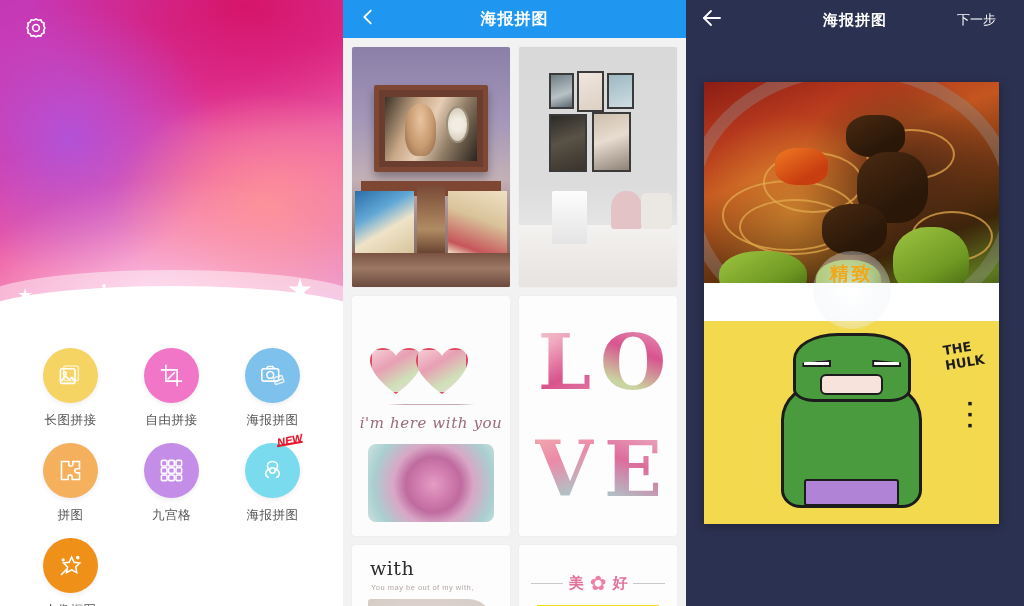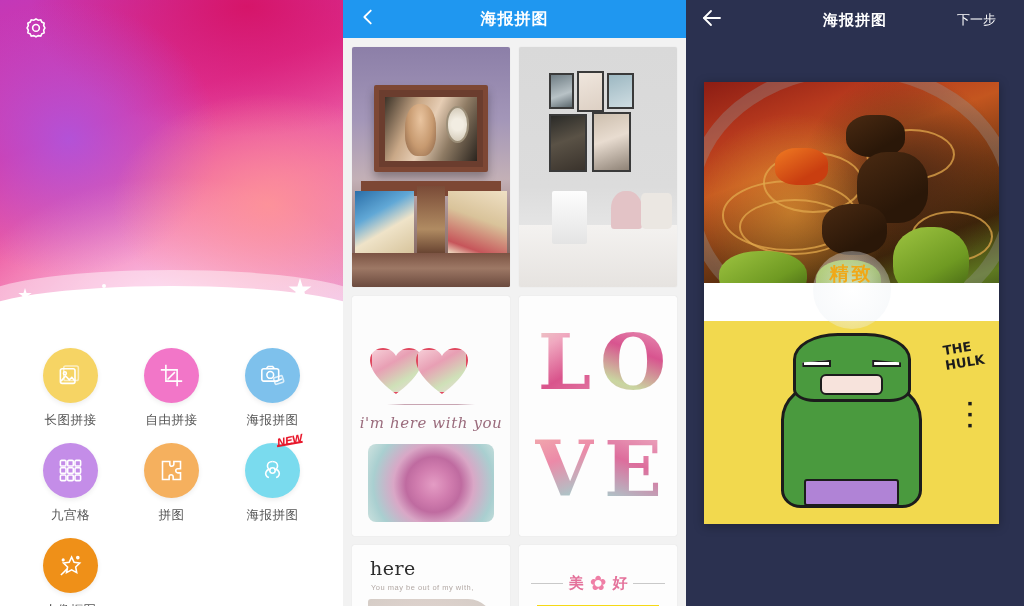--- a/index.html
+++ b/index.html
@@ -380,43 +380,43 @@
               <circle cx="10" cy="11.5" r="3"></circle>
                 <path d="M6.5 6l1.6-2h4l1.6 2"></path>
               <path d="M14.5 17.5l6-2.5" stroke-width="1.4"></path>
               <rect x="13.5" y="13" width="8" height="6" rx="1" transform="rotate(-18 17.5 16)" opacity=".75"></rect>
             </svg>
           </div>
           <div class="tool-label">海报拼图</div>
         </div>
 
         <div class="tool">
+          <div class="tool-circle" style="background:#f5b05e">
+            <svg width="27" height="27" viewBox="0 0 24 24" fill="none" stroke="#fff" stroke-width="1.4">
+              <path d="M4 4h6.5v2.4a1.8 1.8 0 103.6 0V4H20v6.5h-2.4a1.8 1.8 0 100 3.6H20V20h-6.5v-2.4a1.8 1.8 0 10-3.6 0V20H4z"></path>
+            </svg>
+          </div>
+          <div class="tool-label">拼图</div>
+        </div>
+
+        <div class="tool">
           <div class="tool-circle" style="background:#c48de8">
             <svg width="27" height="27" viewBox="0 0 24 24" fill="none" stroke="#fff" stroke-width="1.4">
               <rect x="3" y="3" width="5" height="5" rx="1"></rect>
                 <rect x="9.5" y="3" width="5" height="5" rx="1"></rect>
                 <rect x="16" y="3" width="5" height="5" rx="1"></rect>
               <rect x="3" y="9.5" width="5" height="5" rx="1"></rect>
                 <rect x="9.5" y="9.5" width="5" height="5" rx="1"></rect>
                 <rect x="16" y="9.5" width="5" height="5" rx="1"></rect>
               <rect x="3" y="16" width="5" height="5" rx="1"></rect>
                 <rect x="9.5" y="16" width="5" height="5" rx="1"></rect>
                 <rect x="16" y="16" width="5" height="5" rx="1"></rect>
             </svg>
           </div>
           <div class="tool-label">九宫格</div>
-        </div>
-
-        <div class="tool">
-          <div class="tool-circle" style="background:#f5b05e">
-            <svg width="27" height="27" viewBox="0 0 24 24" fill="none" stroke="#fff" stroke-width="1.4">
-              <path d="M4 4h6.5v2.4a1.8 1.8 0 103.6 0V4H20v6.5h-2.4a1.8 1.8 0 100 3.6H20V20h-6.5v-2.4a1.8 1.8 0 10-3.6 0V20H4z"></path>
-            </svg>
-          </div>
-          <div class="tool-label">拼图</div>
         </div>
 
         <div class="tool">
           <div class="new-badge">NEW</div>
           <div class="tool-circle" style="background:#7adbee">
             <svg width="27" height="27" viewBox="0 0 24 24" fill="none" stroke="#fff" stroke-width="1.4">
               <path d="M12 4c3 0 4.5 2 4.5 4s-1.5 3-1.5 3 2 .5 2.8 2.4c.8 1.9-.3 4.3-2.6 4.9"></path>
               <path d="M12 4c-3 0-4.5 2-4.5 4s1.5 3 1.5 3-2 .5-2.8 2.4c-.8 1.9.3 4.3 2.6 4.9"></path>
               <circle cx="12" cy="12" r="2.4"></circle>
             </svg>
@@ -488,21 +488,21 @@
       </div>
 
       <div class="tpl-card t4">
         <div class="love-letter lv-l">L</div>
         <div class="love-letter lv-o">O</div>
         <div class="love-letter lv-v">V</div>
         <div class="love-letter lv-e">E</div>
       </div>
 
       <div class="tpl-card t5">
-        <div class="hd">here</div>
+        <div class="hd">with</div>
         <div class="sub">You may be out of my with,</div>
         <div class="img"></div>
       </div>
 
       <div class="tpl-card t6">
         <div class="row">
           <div class="ln"></div>
           <div class="cn">美</div>
           <div class="blossom">✿</div>
           <div class="cn">好</div>

